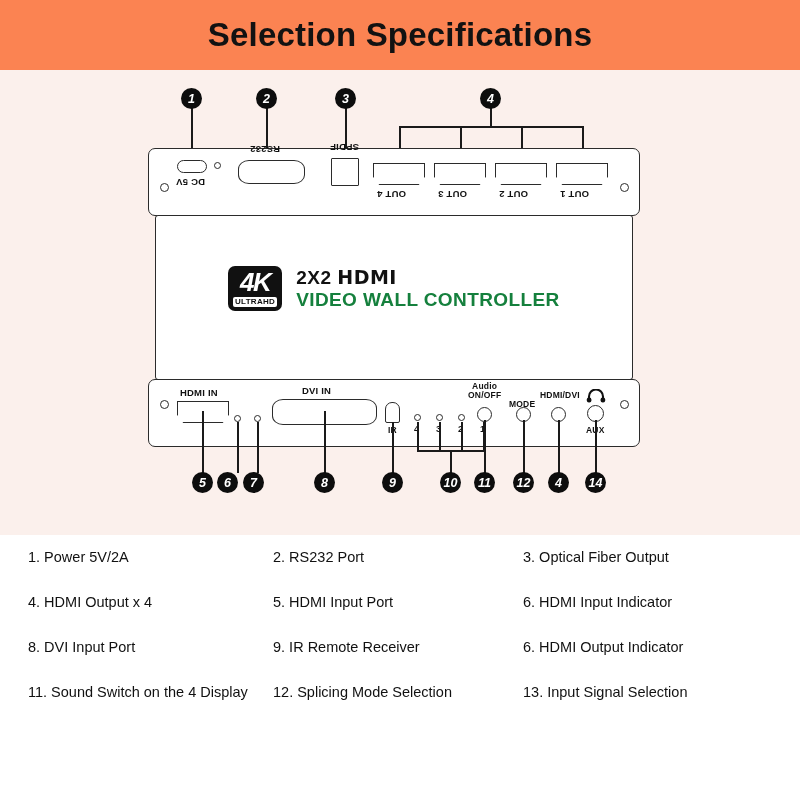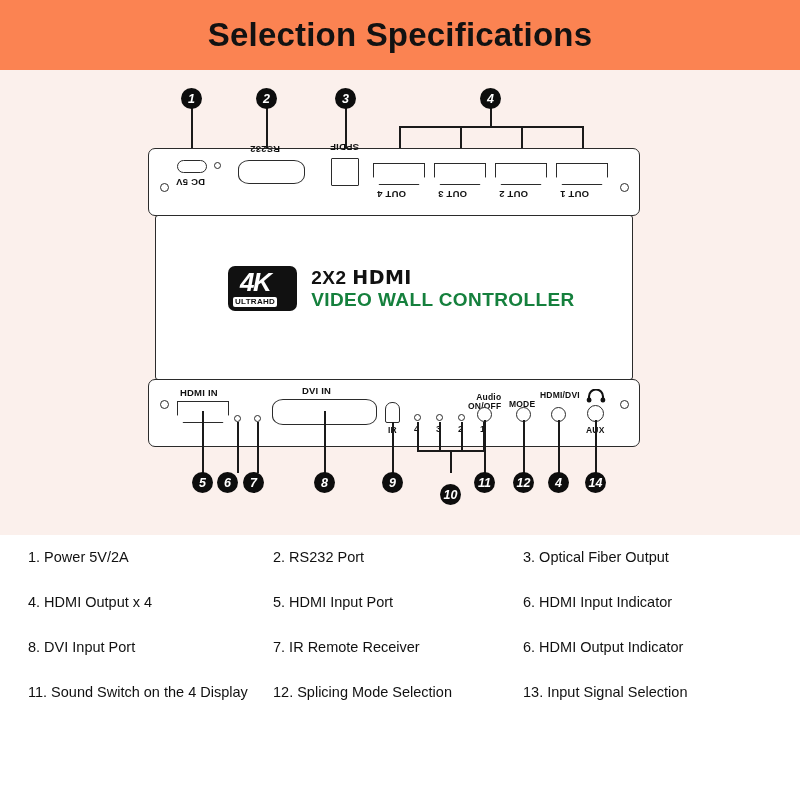--- a/index.html
+++ b/index.html
@@ -172,21 +172,21 @@
     position: absolute;
     left: 228px; top: 196px;
     display: flex;
     align-items: center;
     gap: 14px;
   }
   #badge-4k {
     background: #111;
     color: #fff;
     border-radius: 7px;
-    padding: 3px 20px 4px 5px;
+    padding: 3px 5px 4px 5px;
     text-align: center;
     line-height: 1;
   }
   #badge-4k-main {
     font-size: 26px;
     font-weight: bold;
     letter-spacing: -1.5px;
     font-style: italic;
     display: block;
   }
@@ -339,21 +339,21 @@
 
   <div class="led" style="left:414px; top:344px;"></div>
   <div class="plabel num" style="left:414px; top:354px;">4</div>
   <div class="led" style="left:436px; top:344px;"></div>
   <div class="plabel num" style="left:436px; top:354px;">3</div>
   <div class="led" style="left:458px; top:344px;"></div>
   <div class="plabel num" style="left:458px; top:354px;">2</div>
   <div class="led" style="left:480px; top:344px;"></div>
   <div class="plabel num" style="left:480px; top:354px;">1</div>
 
-  <div class="plabel small two-line" style="left:468px; top:323px;text-align:right;">
+  <div class="plabel small two-line" style="left:468px; top:312px;">
     <span>Audio</span><br>
     <span>ON/OFF</span>
   </div>
   <div class="pushbtn" style="left:477px; top:337px;"></div>
 
   <div class="plabel small" style="left:509px; top:320px;margin-top:9px;">MODE</div>
   <div class="pushbtn" style="left:516px; top:337px;"></div>
 
   <div class="plabel small" style="left:540px; top:320px;">HDMI/DVI</div>
   <div class="pushbtn" style="left:551px; top:337px;"></div>
@@ -387,35 +387,35 @@
   <div class="callout" style="left:181px; top:18px;">1</div>
   <div class="callout" style="left:256px; top:18px;">2</div>
   <div class="callout" style="left:335px; top:18px;">3</div>
   <div class="callout" style="left:480px; top:18px;">4</div>
 
   <div class="callout" style="left:192px; top:402px;">5</div>
   <div class="callout" style="left:217px; top:402px;">6</div>
   <div class="callout" style="left:243px; top:402px;">7</div>
   <div class="callout" style="left:314px; top:402px;">8</div>
   <div class="callout" style="left:382px; top:402px;">9</div>
-  <div class="callout" style="left:440px; top:414px;text-align:center;">10</div>
+  <div class="callout" style="left:440px; top:402px;text-align:center;">10</div>
   <div class="callout" style="left:474px; top:402px;">11</div>
   <div class="callout" style="left:513px; top:402px;">12</div>
   <div class="callout" style="left:548px; top:402px;">4</div>
   <div class="callout" style="left:585px; top:402px;">14</div>
 </div>
 
 <div id="legend-section">
   <div id="legend-grid">
     <div class="legend-item">1. Power 5V/2A</div>
     <div class="legend-item">2. RS232 Port</div>
     <div class="legend-item">3. Optical Fiber Output</div>
     <div class="legend-item">4. HDMI Output x 4</div>
     <div class="legend-item">5. HDMI Input Port</div>
     <div class="legend-item">6. HDMI Input Indicator</div>
     <div class="legend-item">8. DVI Input Port</div>
-    <div class="legend-item">7. IR Remote Receiver</div>
+    <div class="legend-item">9. IR Remote Receiver</div>
     <div class="legend-item">6. HDMI Output Indicator</div>
     <div class="legend-item">11. Sound Switch on the 4 Display</div>
     <div class="legend-item">12. Splicing Mode Selection</div>
     <div class="legend-item">13. Input Signal Selection</div>
   </div>
 </div>
 
 </body></html>

